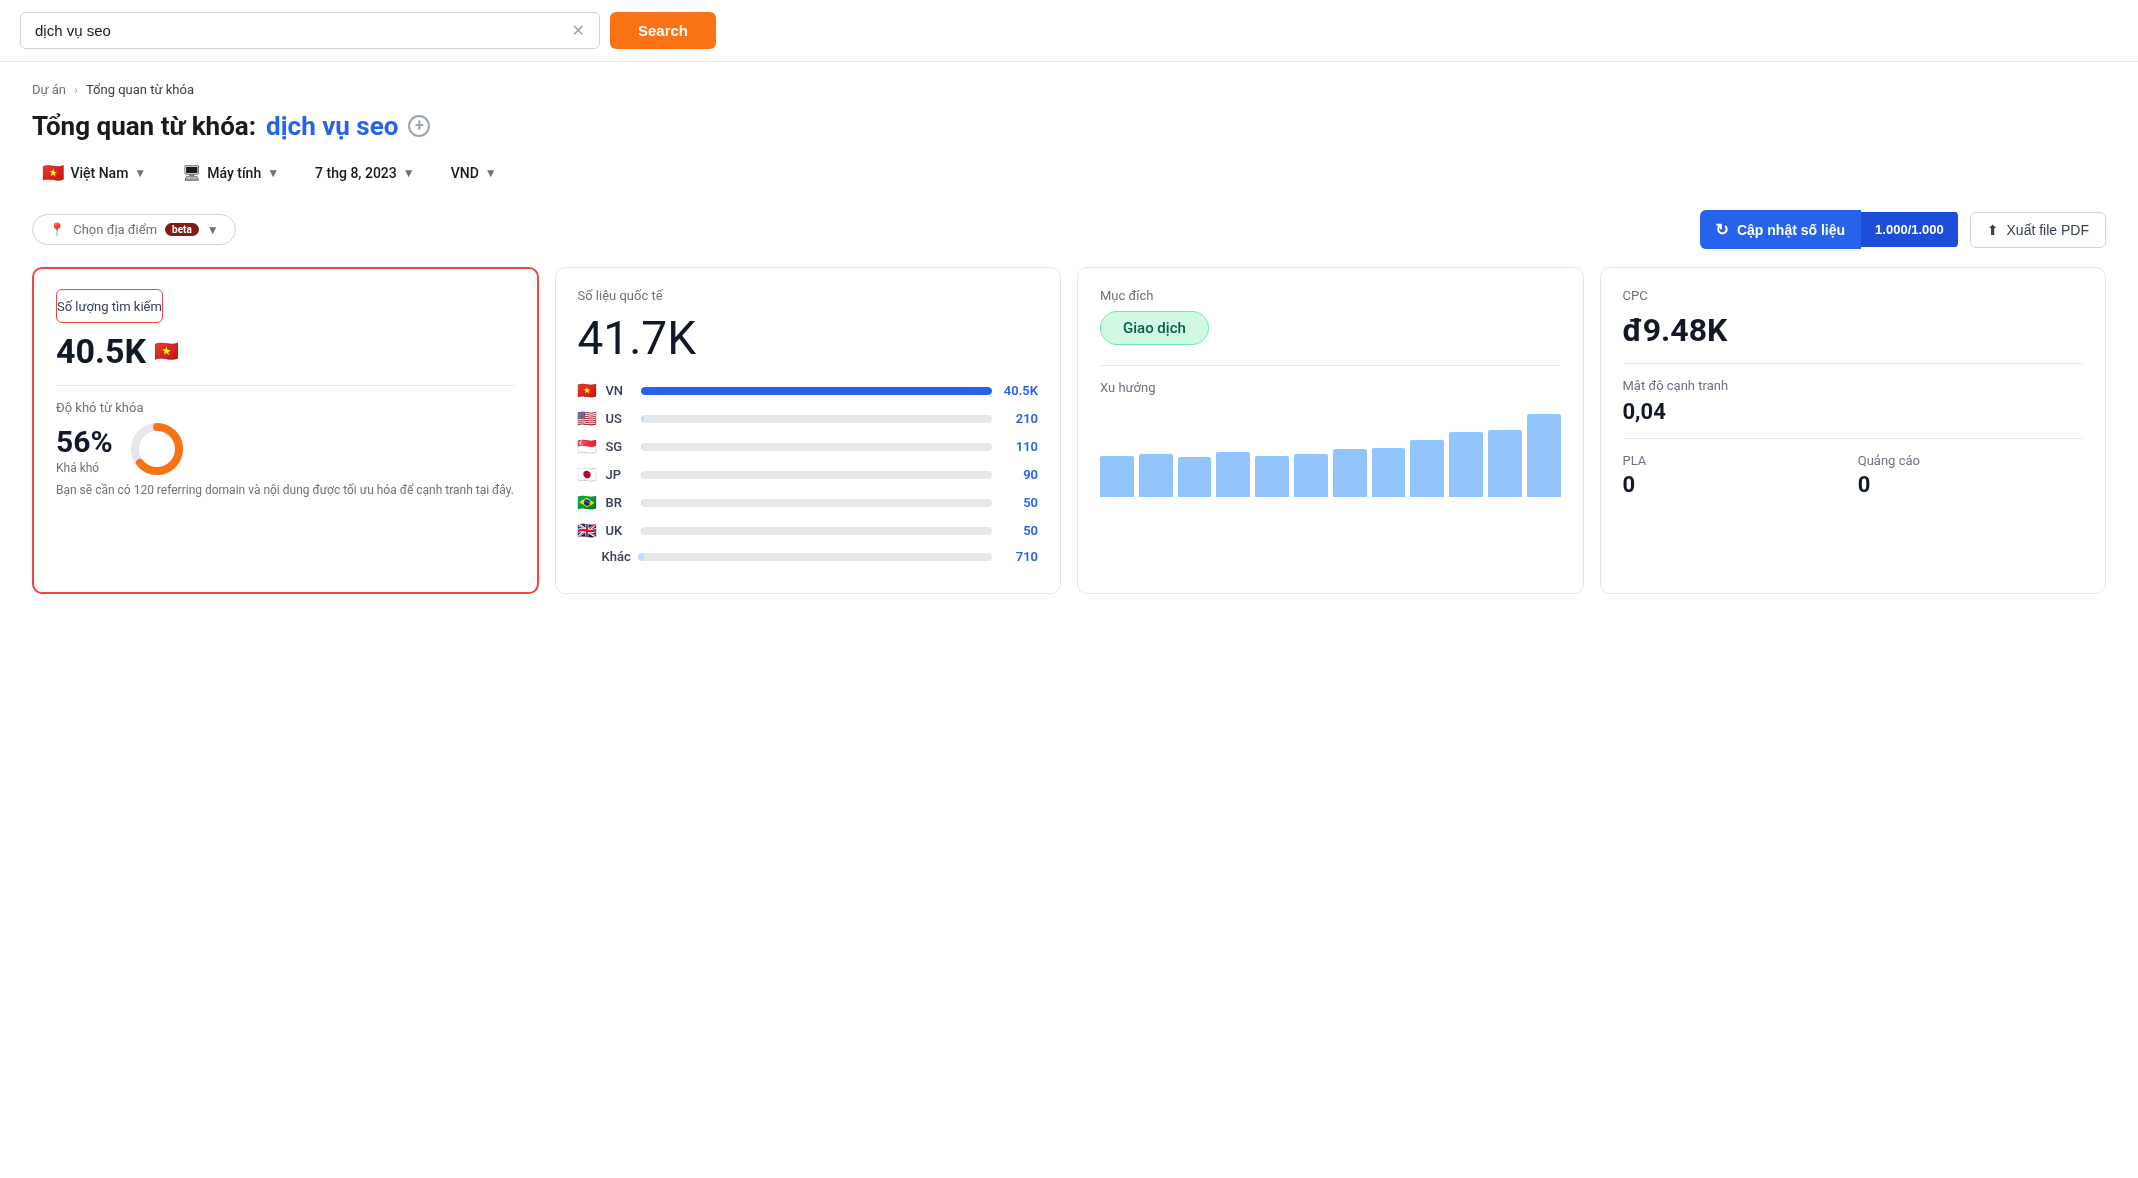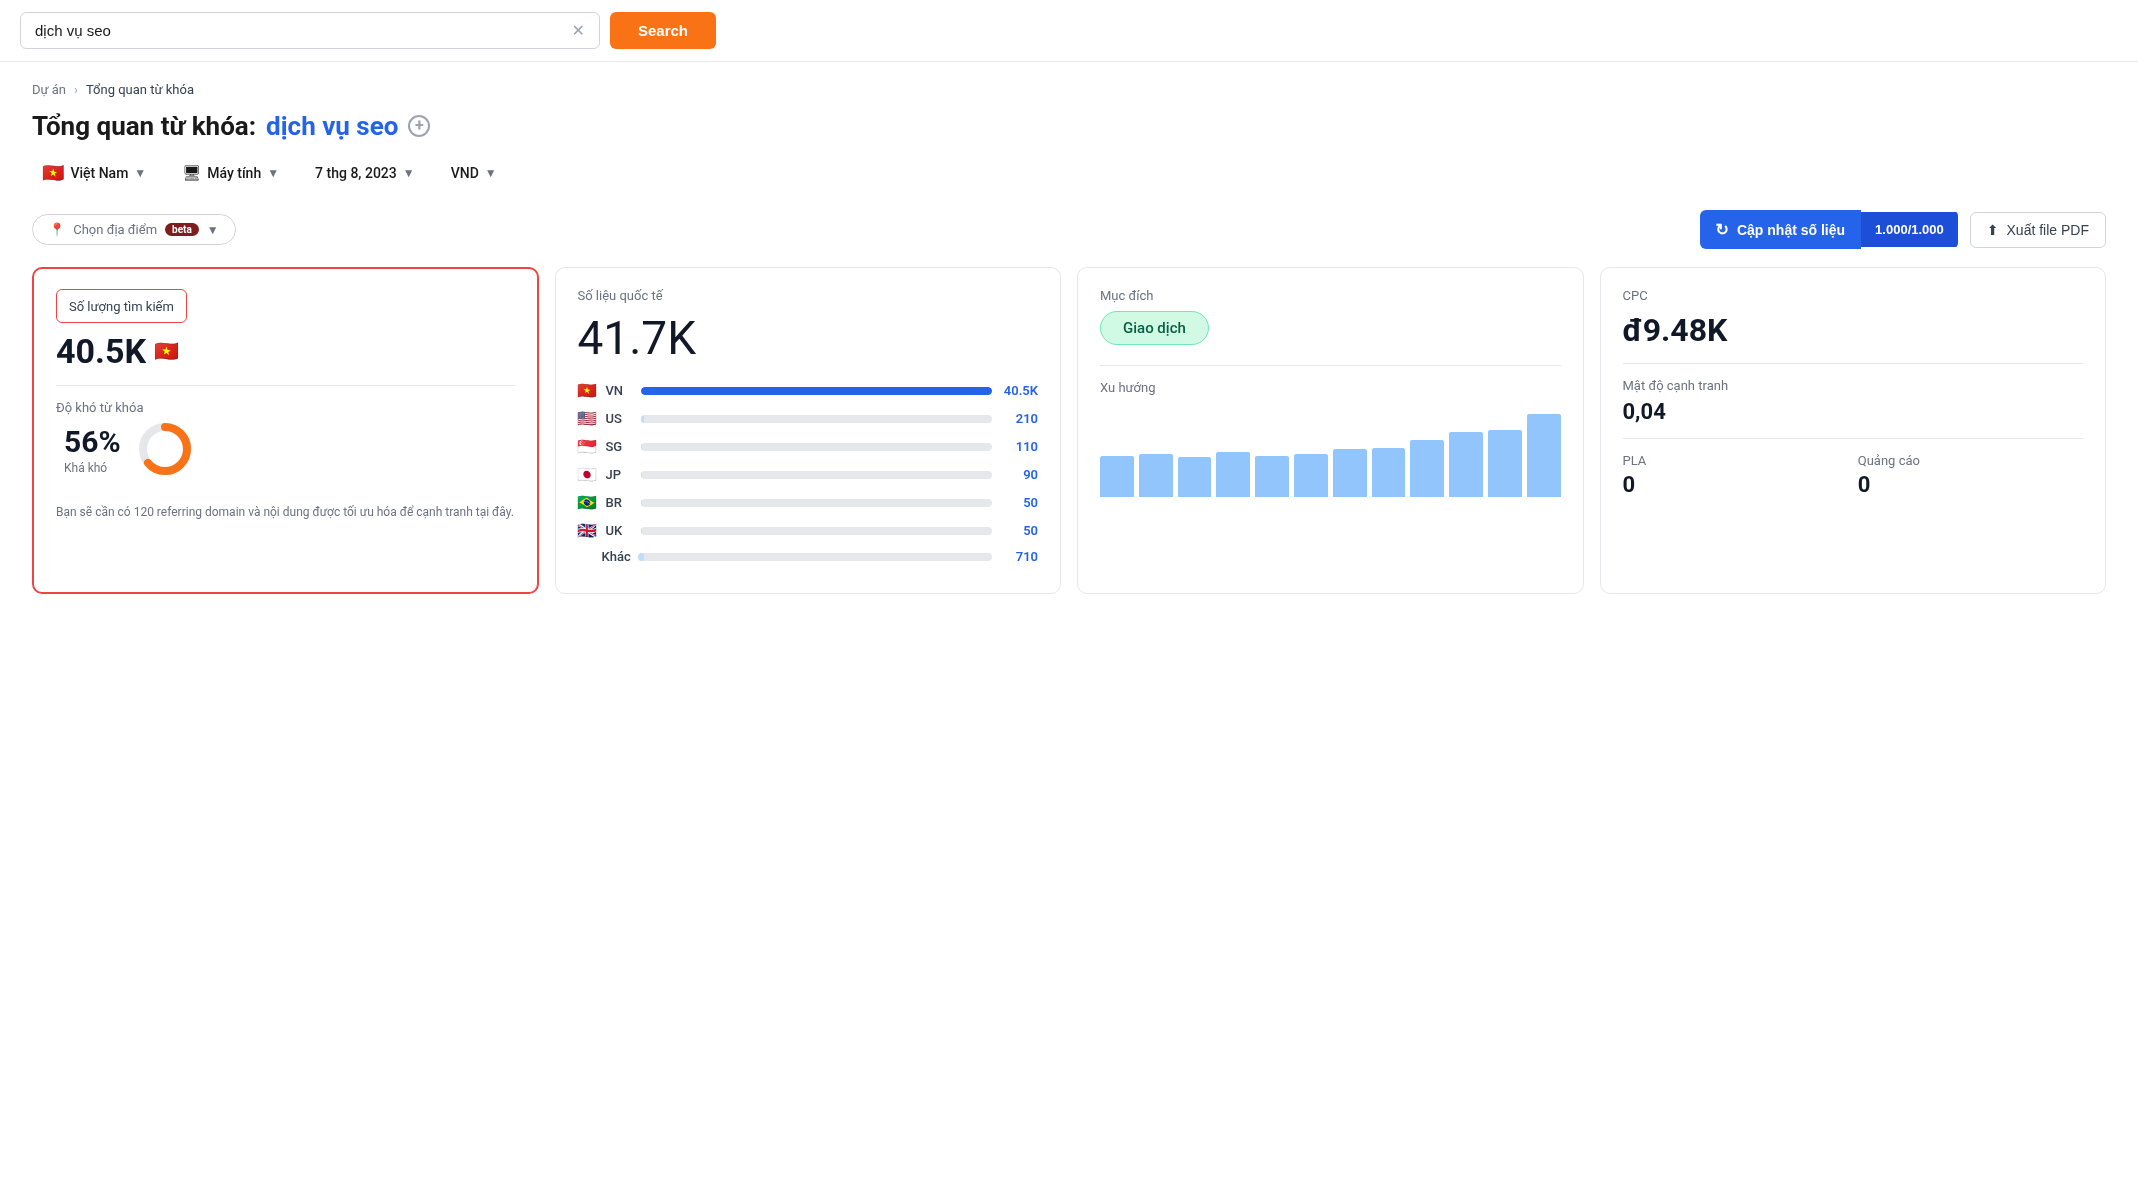--- a/index.html
+++ b/index.html
@@ -244,21 +244,21 @@
       margin: 14px 0;
     }
 
     
     .card-1 {
       border: 2px solid #ef4444;
     }
     .card-1-header {
       border: 1.5px solid #ef4444;
       border-radius: 6px;
-      padding: 8px 12px;
+      padding: 8px 0;
       display: inline-block;
       margin-bottom: 8px;
     }
     .card-1-header .label-text {
       font-size: 13px;
       color: #374151;
     }
     .volume-value {
       display: flex;
       align-items: center;
@@ -268,21 +268,20 @@
       font-size: 34px;
       font-weight: 700;
       color: #111827;
     }
 
     
     .difficulty-row {
       display: flex;
       align-items: center;
       gap: 14px;
-      margin-left: 8px;
     }
     .difficulty-text {
       font-size: 13px;
       color: #6b7280;
       margin-bottom: 4px;
     }
     .difficulty-value {
       font-size: 30px;
       font-weight: 700;
       color: #111827;
@@ -300,21 +299,21 @@
       position: relative;
     }
     .donut-wrapper svg {
       transform: rotate(-90deg);
     }
 
     .difficulty-desc {
       font-size: 12px;
       color: #6b7280;
       line-height: 1.5;
-      margin-top: 24px;
+      margin-top: 2px;
     }
 
     
     .intl-value {
       font-size: 46px;
       font-weight: 400;
       color: #111827;
       margin-bottom: 16px;
     }
     .country-row {

